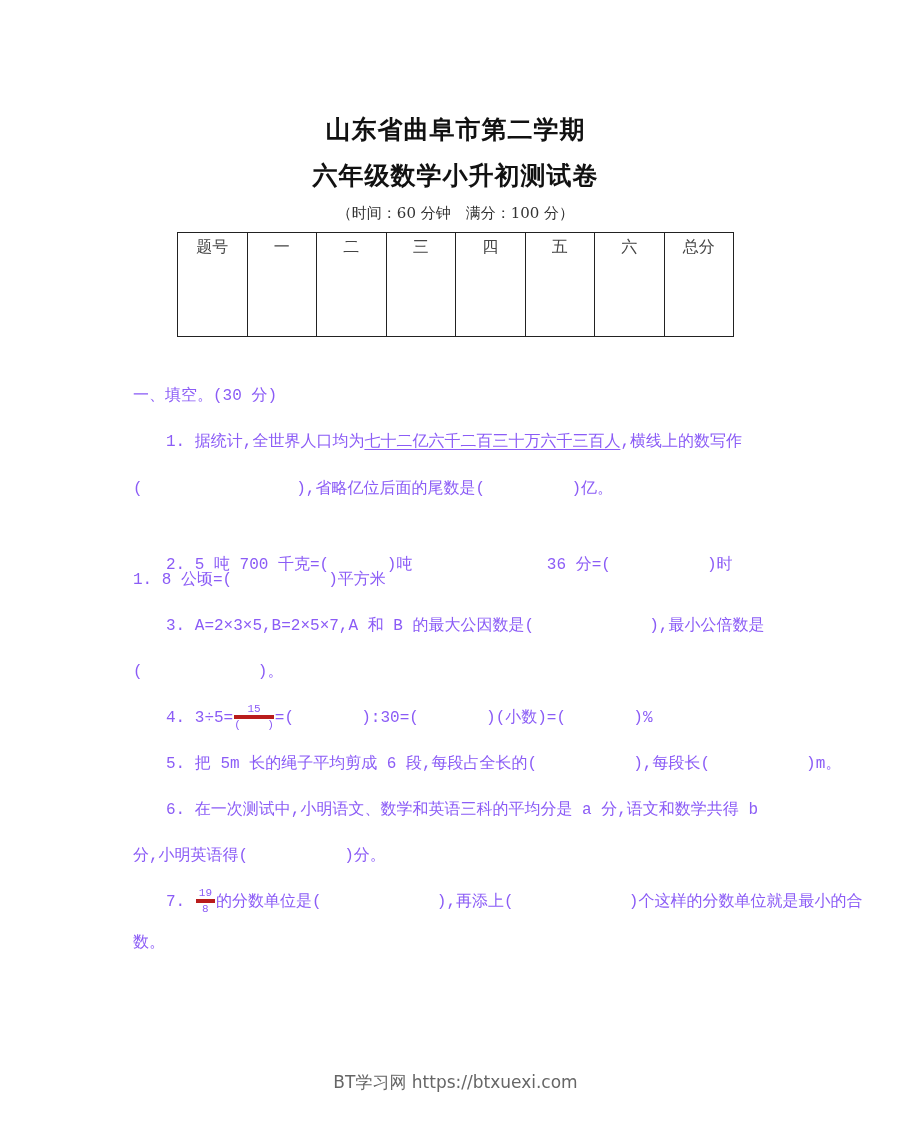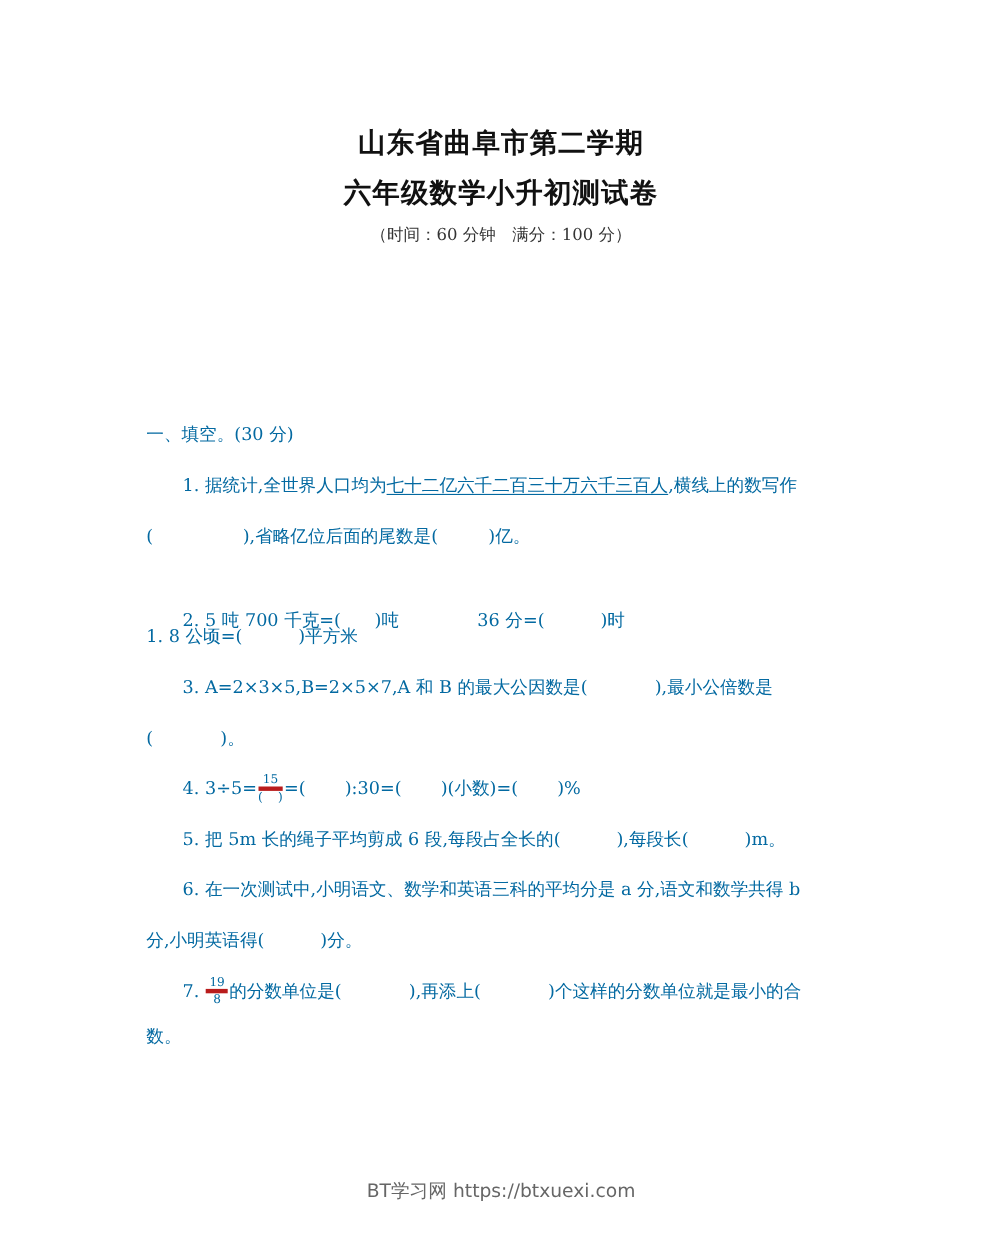--- a/index.html
+++ b/index.html
@@ -23,21 +23,21 @@
     border-collapse: collapse; table-layout: fixed;
   }
   table.score td {
     border: 1.4px solid #222; text-align: center; font-size: 16px; color: #444;
     vertical-align: top; padding-top: 4px;
   }
   table.score tr.r1 td { height: 35px; }
   table.score tr.r2 td { height: 70px; padding-top: 18px; }
 
   .line {
-    position: absolute; left: 133px; font-size: 16px; white-space: pre; color: #0369a1;
+    position: absolute; left: 133px; font-size: 16px; white-space: pre; color: #8b5cf6; font-family: Liberation Mono, monospace;
   }
   .indent { left: 166px; }
   .section { left: 133px; font-size: 16px; }
   .ul { text-decoration: underline; text-underline-offset: 3px; }
 
   .frac {
     display: inline-block; vertical-align: middle; text-align: center;
     font-size: 11px; line-height: 12px; margin: 0 1px; position: relative; top: -1px;
   }
   .frac .num { display: block; border-bottom: 4px solid #b91c1c; padding: 0 3px; }
@@ -50,20 +50,30 @@
 </style>
 </head>
 <body>
 
 <div id="title1" class="title">山东省曲阜市第二学期</div>
 <div id="title2" class="title">六年级数学小升初测试卷</div>
 <div class="subtitle">（时间：60 分钟　满分：100 分）</div>
 
 <table class="score">
   <tbody>
+      <tr class="r1">
+    <td>题号</td>
+    <td>一</td>
+    <td>二</td>
+    <td>三</td>
+    <td>四</td>
+    <td>五</td>
+    <td>六</td>
+    <td>总分</td>
+  </tr>
 </tbody>
   </table>
 
 <div class="line section" style="top:385px;">一、填空。(30 分)</div>
 
 <div class="line indent" style="top:431px;"><span>1. 据统计,全世界人口均为</span><span class="ul">七十二亿六千二百三十万六千三百人</span><span>,横线上的数写作</span></div>
 <div class="line" style="top:478px;">(                ),省略亿位后面的尾数是(         )亿。</div>
 
 <div class="line indent" style="top:510px;margin-top:44px;">2. 5 吨 700 千克=(      )吨              36 分=(          )时</div>
 <div class="line" style="top:569px;">1. 8 公顷=(          )平方米</div>

